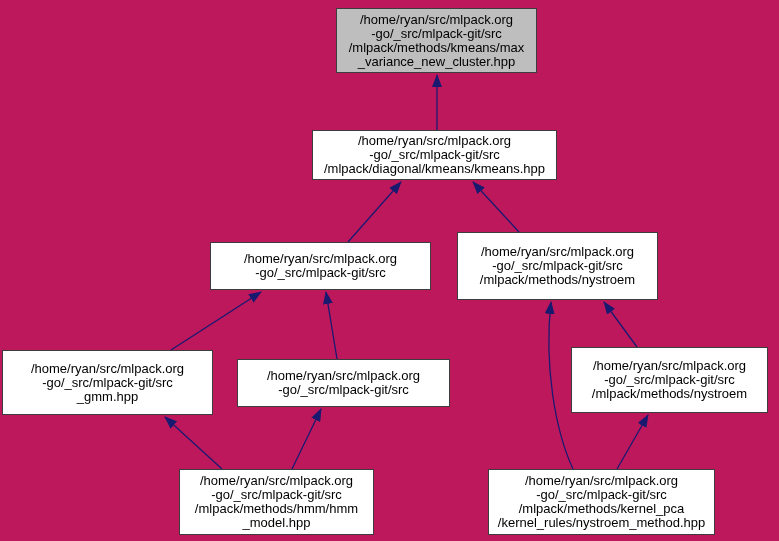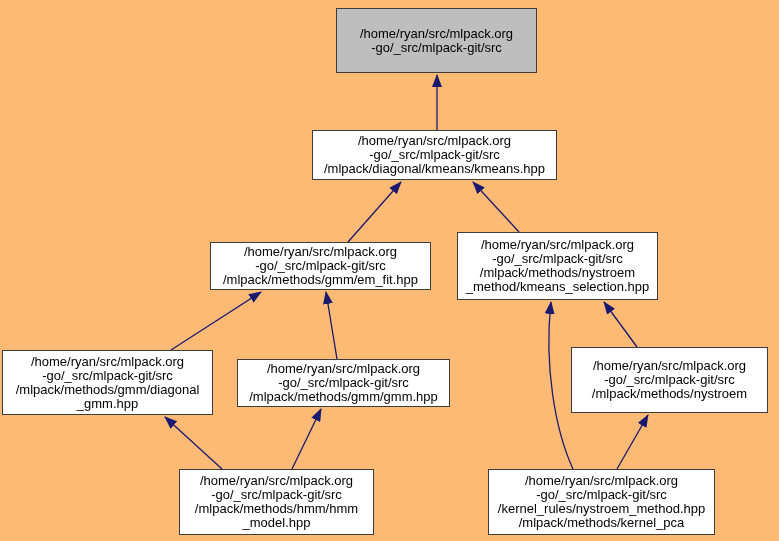--- a/index.html
+++ b/index.html
@@ -1,17 +1,17 @@
 <!DOCTYPE html>
 <html><head>
 <meta charset="utf-8">
 <style>
   html,body{margin:0;padding:0;background:#ffffff;}
   .canvas{
-    position:relative;width:779px;height:541px;background:#fdba74;
+    position:relative;width:779px;height:541px;background:#be185d;
     font-family:"Liberation Sans",sans-serif;overflow:hidden;
   }
   .edges{position:absolute;left:0;top:0;width:779px;height:541px;}
   .node{
     position:absolute;box-sizing:border-box;
     border:1.5px solid #3d3d3d;background:#ffffff;
     display:flex;flex-direction:column;justify-content:center;align-items:center;
     text-align:center;font-size:13px;line-height:14px;color:#000000;
     white-space:nowrap;cursor:pointer;
   }
@@ -38,59 +38,57 @@
         <path d="M292,469 L321,409" fill="none" stroke="#191970" stroke-width="1.3" marker-end="url(#arrowhead)"></path>
         <path d="M637,347 L604,302" fill="none" stroke="#191970" stroke-width="1.3" marker-end="url(#arrowhead)"></path>
         <path d="M617,469 L648,415" fill="none" stroke="#191970" stroke-width="1.3" marker-end="url(#arrowhead)"></path>
         <path d="M573,469 C555,430 544,365 551,302" fill="none" stroke="#191970" stroke-width="1.3" marker-end="url(#arrowhead)"></path>
       </g>
   </svg>
   <div id="node-layer">
       <div class="node hl" style="left: 336px; top: 8px; width: 201px; height: 65px;">
         <span class="ln">/home/ryan/src/mlpack.org</span>
         <span class="ln">-go/_src/mlpack-git/src</span>
+        <span class="ln">/mlpack/methods/kmeans/max</span>
+        <span class="ln">_variance_new_cluster.hpp</span>
       </div>
       <div class="node" style="left: 312px; top: 130px; width: 245px; height: 50px;">
         <span class="ln">/home/ryan/src/mlpack.org</span>
         <span class="ln">-go/_src/mlpack-git/src</span>
         <span class="ln">/mlpack/diagonal/kmeans/kmeans.hpp</span>
       </div>
       <div class="node" style="left: 210px; top: 242px; width: 221px; height: 48px;">
         <span class="ln">/home/ryan/src/mlpack.org</span>
         <span class="ln">-go/_src/mlpack-git/src</span>
-        <span class="ln">/mlpack/methods/gmm/em_fit.hpp</span>
       </div>
       <div class="node" style="left: 457px; top: 232px; width: 201px; height: 68px;">
         <span class="ln">/home/ryan/src/mlpack.org</span>
         <span class="ln">-go/_src/mlpack-git/src</span>
         <span class="ln">/mlpack/methods/nystroem</span>
-        <span class="ln">_method/kmeans_selection.hpp</span>
       </div>
       <div class="node" style="left: 2px; top: 350px; width: 211px; height: 65px;">
         <span class="ln">/home/ryan/src/mlpack.org</span>
         <span class="ln">-go/_src/mlpack-git/src</span>
-        <span class="ln">/mlpack/methods/gmm/diagonal</span>
         <span class="ln">_gmm.hpp</span>
       </div>
       <div class="node" style="left: 237px; top: 359px; width: 213px; height: 48px;">
         <span class="ln">/home/ryan/src/mlpack.org</span>
         <span class="ln">-go/_src/mlpack-git/src</span>
-        <span class="ln">/mlpack/methods/gmm/gmm.hpp</span>
       </div>
       <div class="node" style="left: 571px; top: 347px; width: 197px; height: 66px;">
         <span class="ln">/home/ryan/src/mlpack.org</span>
         <span class="ln">-go/_src/mlpack-git/src</span>
         <span class="ln">/mlpack/methods/nystroem</span>
       </div>
       <div class="node" style="left: 179px; top: 469px; width: 195px; height: 66px;">
         <span class="ln">/home/ryan/src/mlpack.org</span>
         <span class="ln">-go/_src/mlpack-git/src</span>
         <span class="ln">/mlpack/methods/hmm/hmm</span>
         <span class="ln">_model.hpp</span>
       </div>
       <div class="node" style="left: 488px; top: 469px; width: 227px; height: 66px;">
         <span class="ln">/home/ryan/src/mlpack.org</span>
         <span class="ln">-go/_src/mlpack-git/src</span>
+        <span class="ln">/mlpack/methods/kernel_pca</span>
         <span class="ln">/kernel_rules/nystroem_method.hpp</span>
-        <span class="ln">/mlpack/methods/kernel_pca</span>
       </div>
     </div>
 </div>
 
 </body></html>

